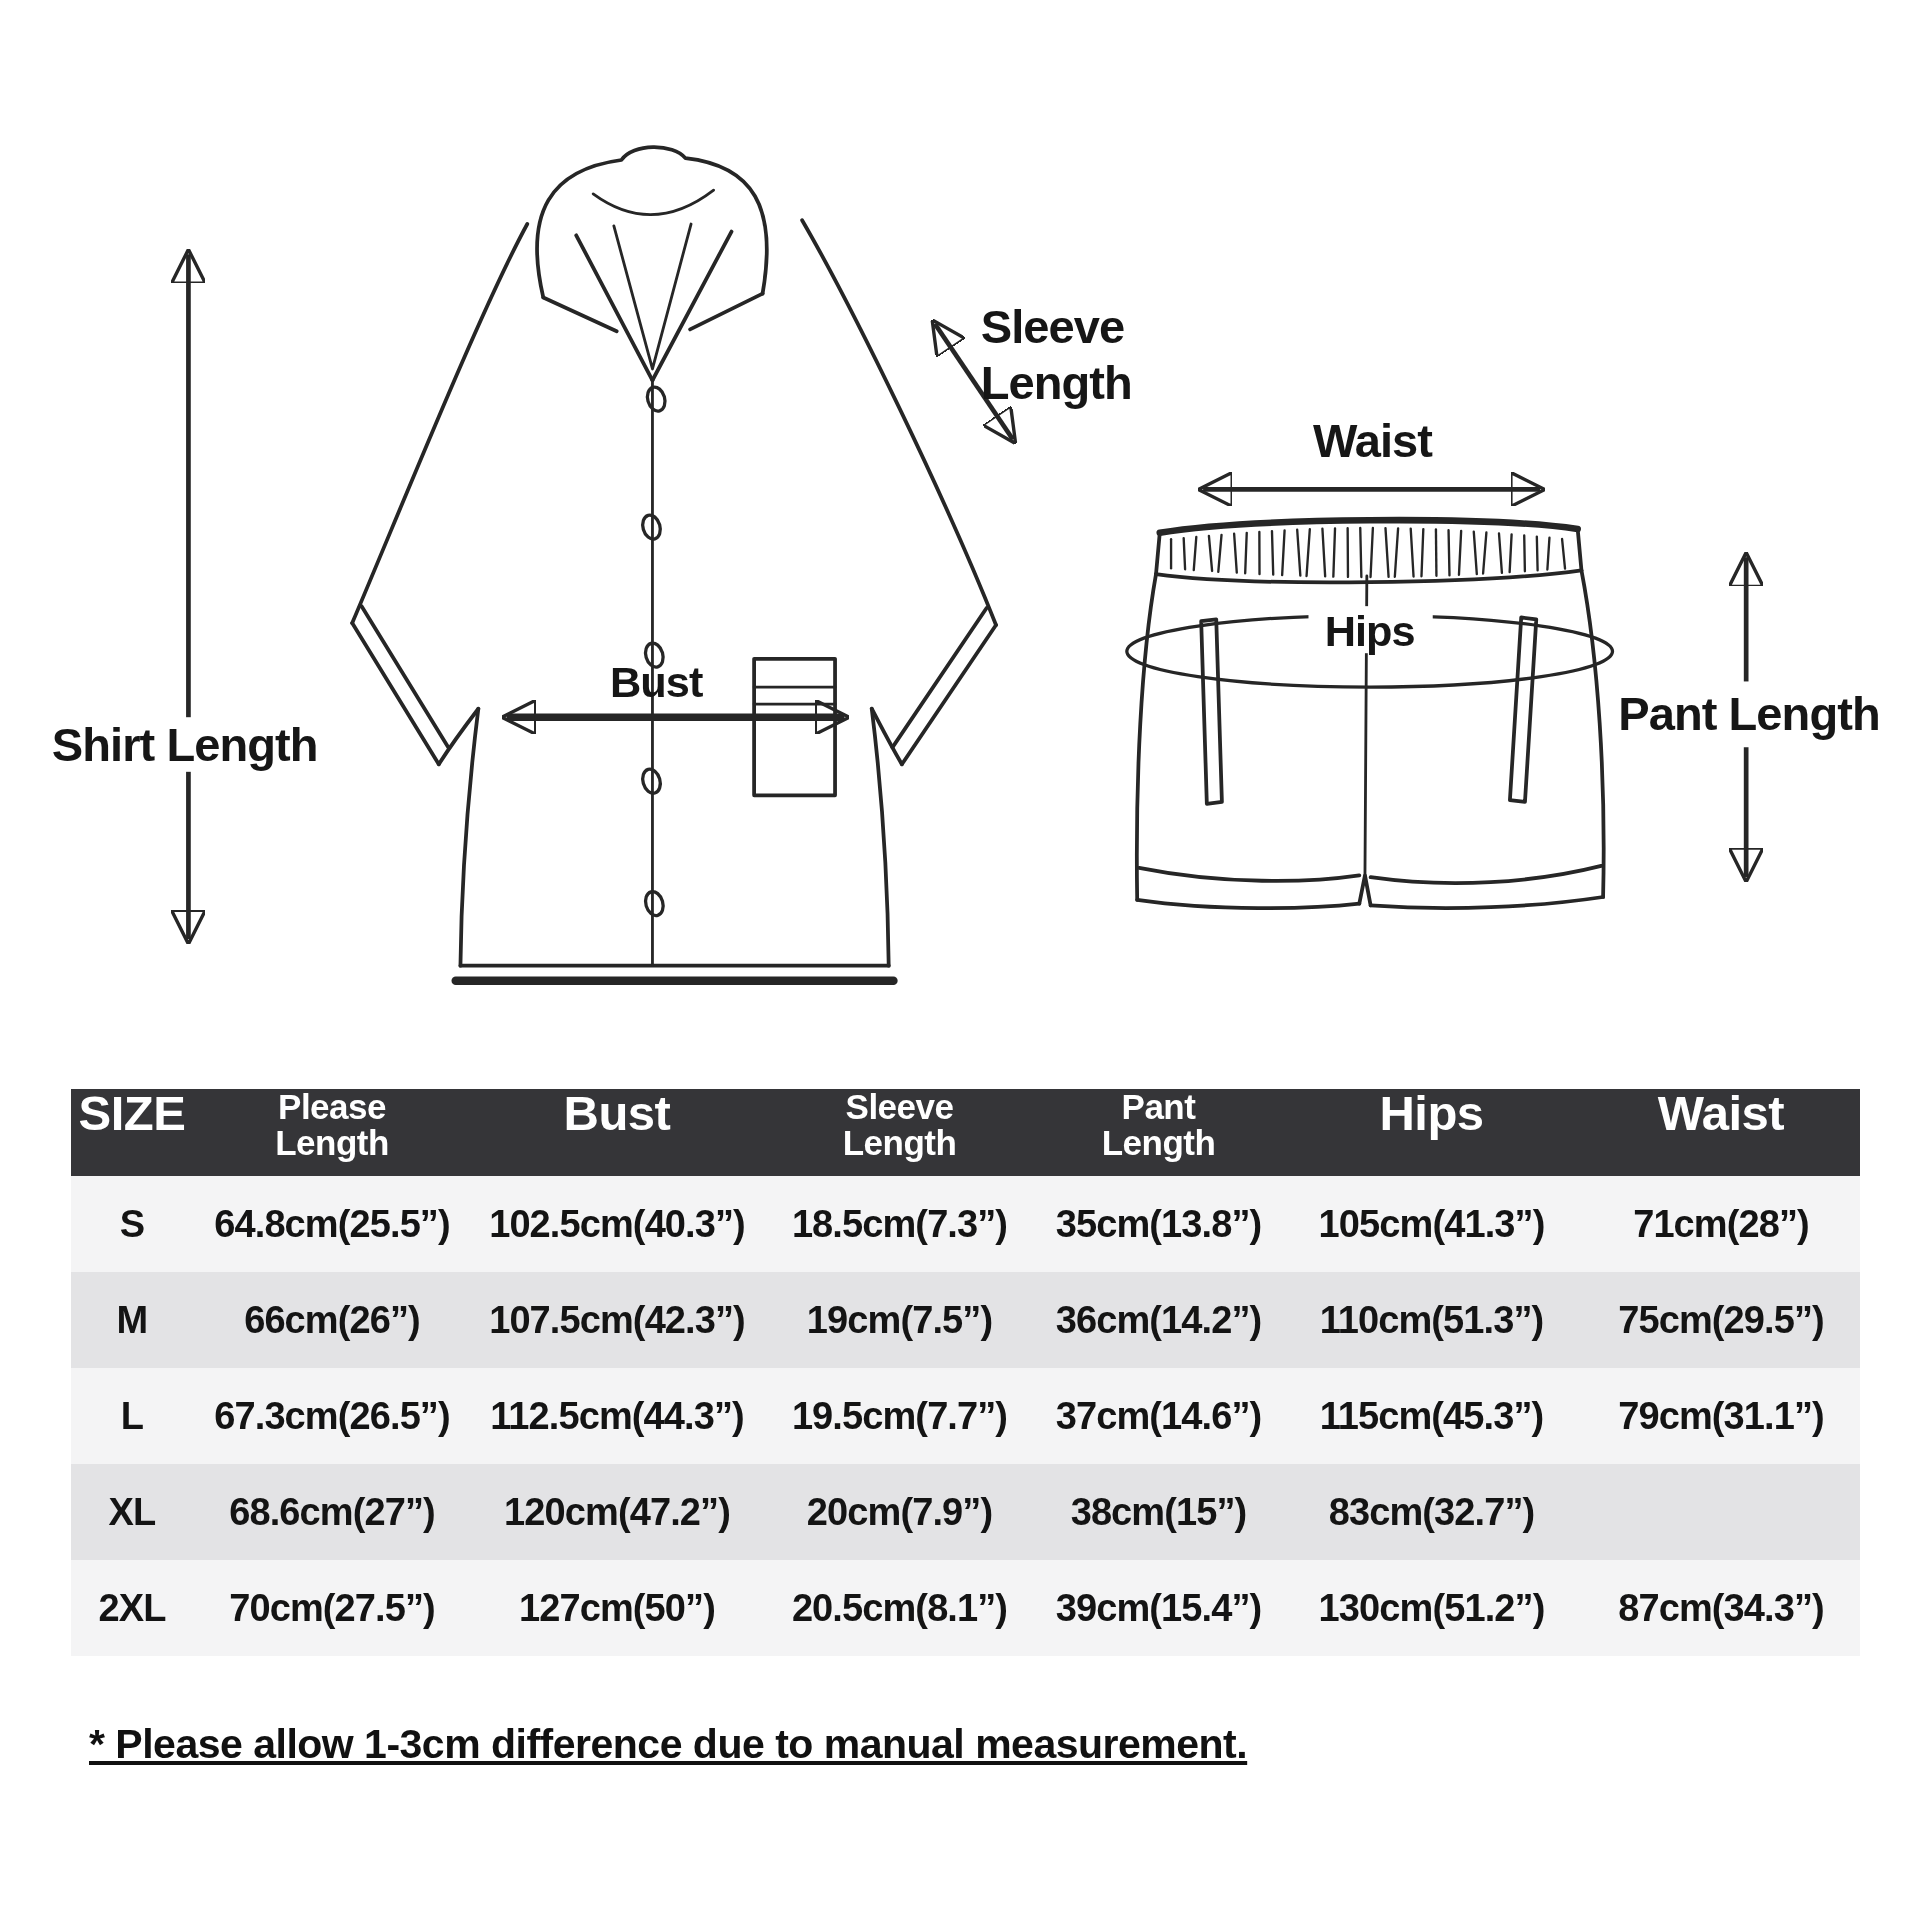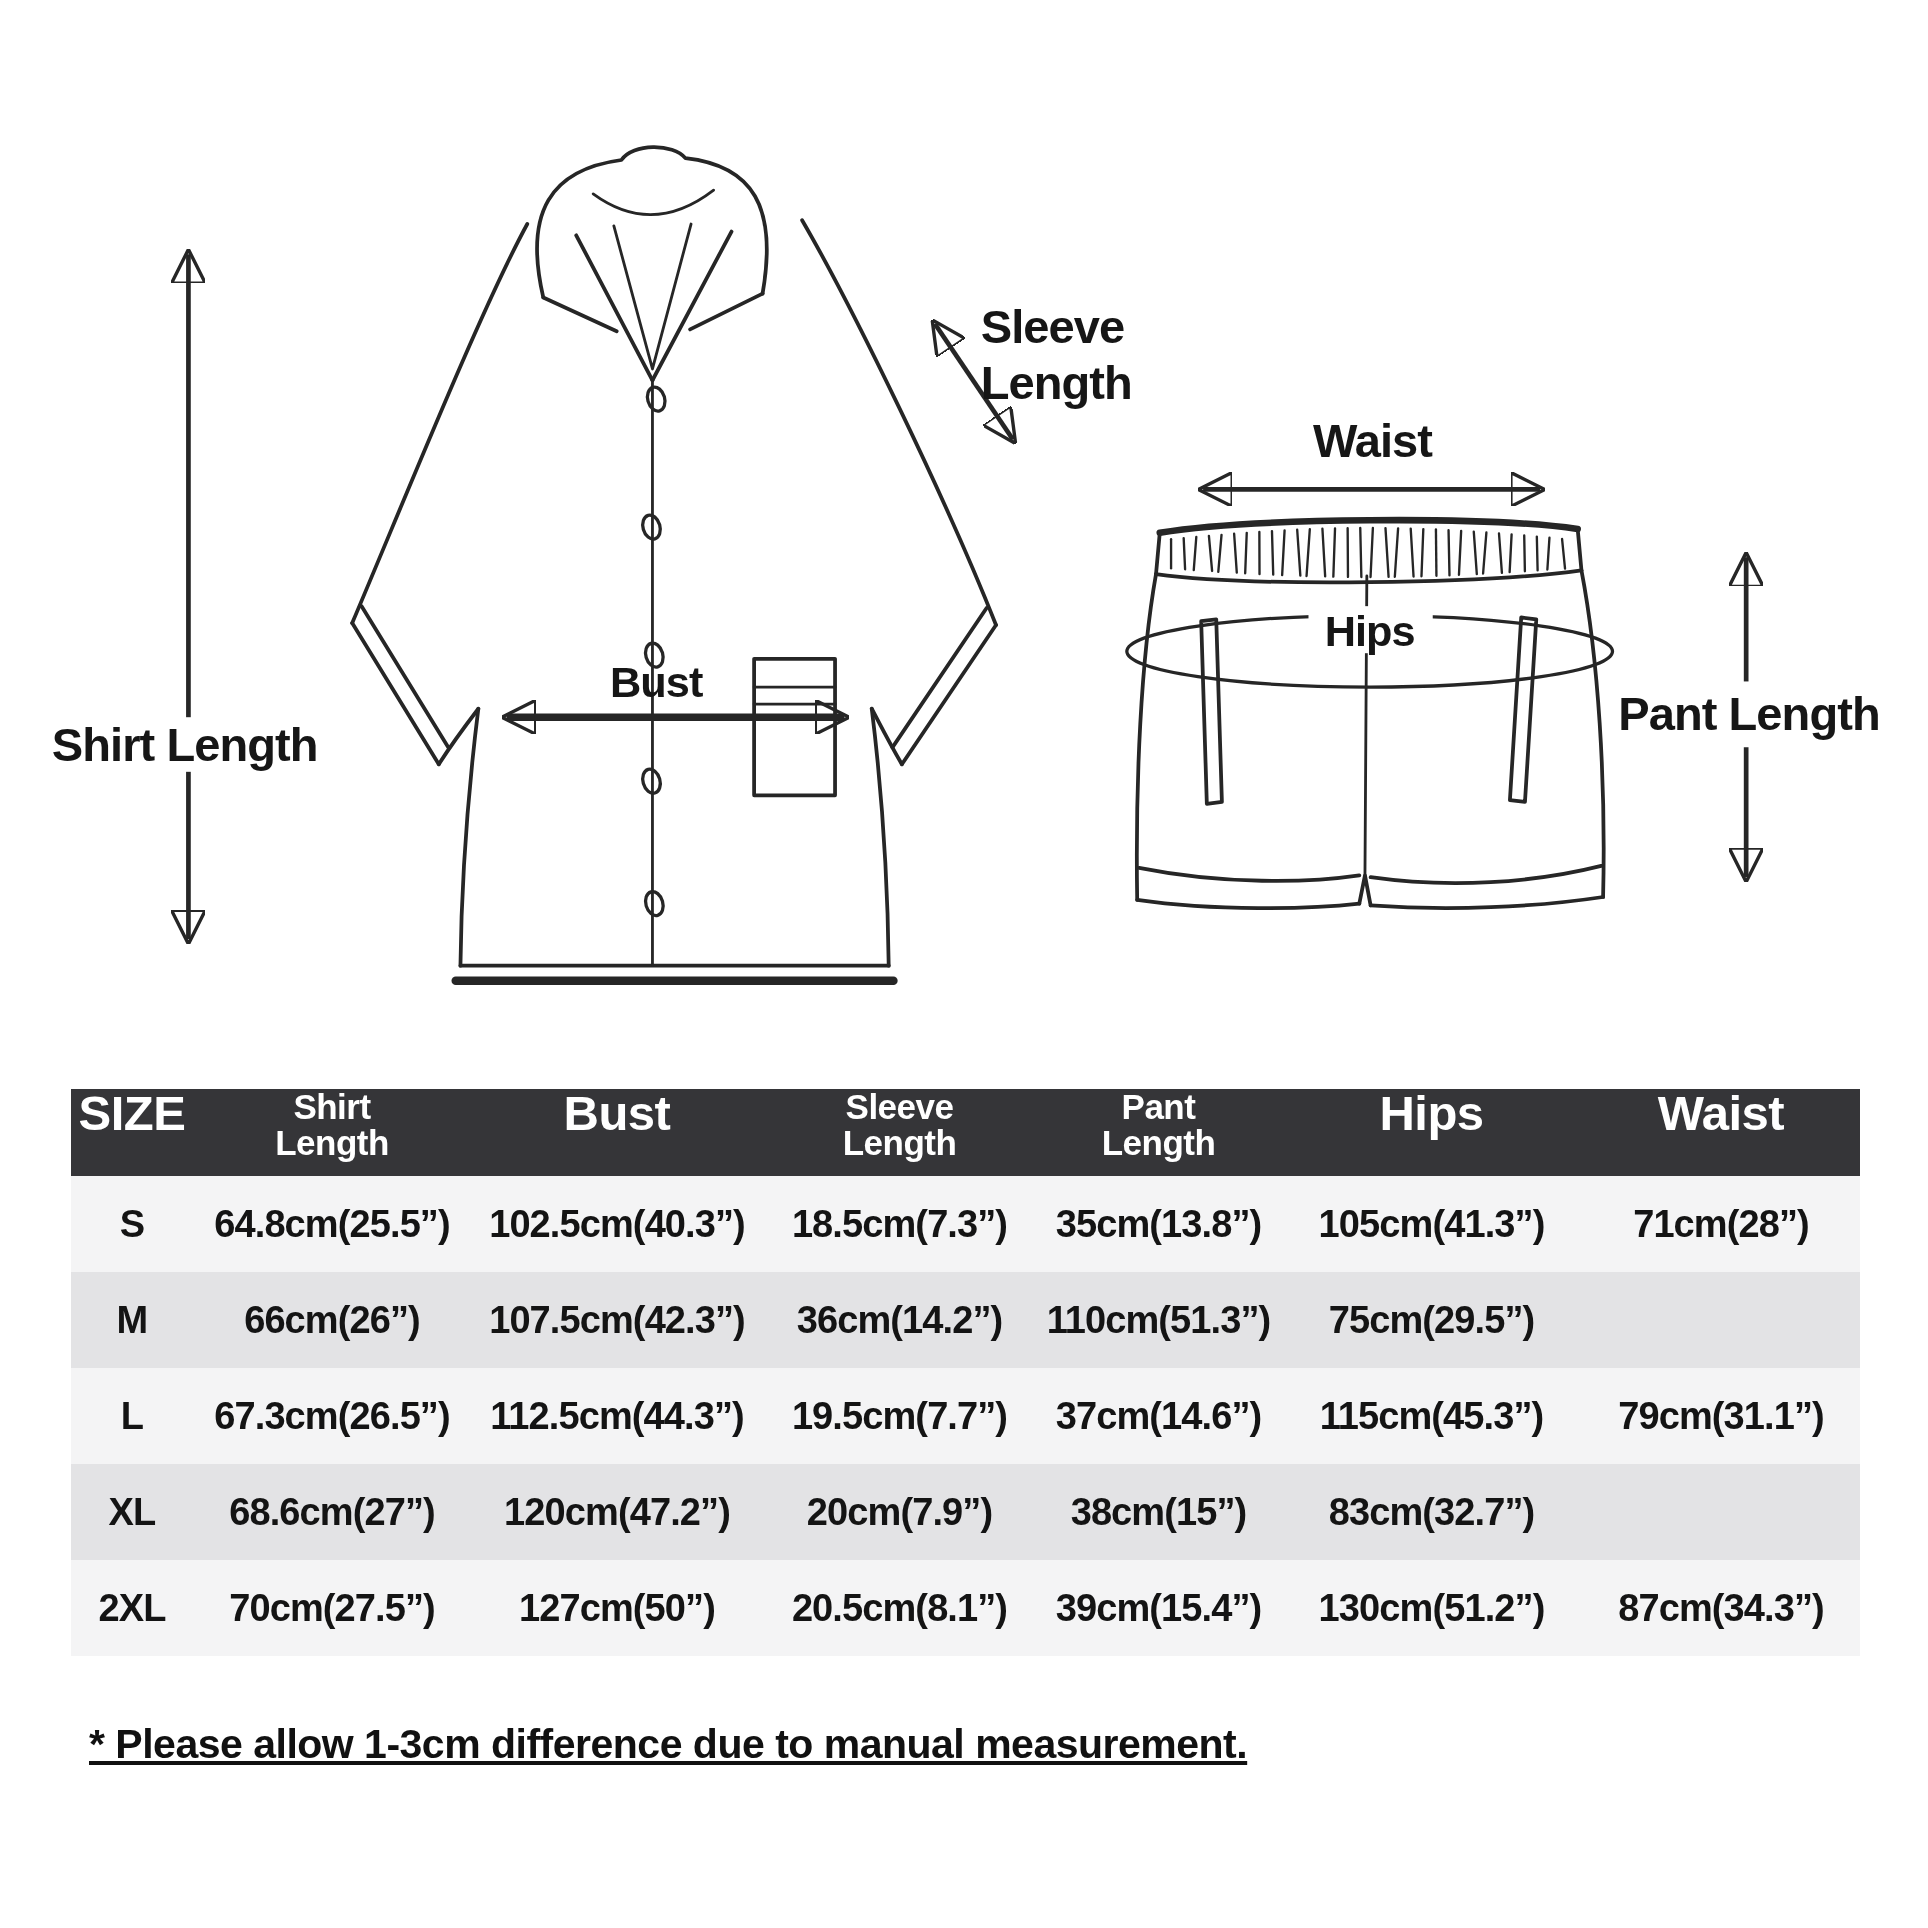--- a/index.html
+++ b/index.html
@@ -153,21 +153,21 @@
       <text class="lbl-big" x="1858" y="776" text-anchor="middle">Pant Length</text>
     </g>
   </svg>
 
   <div class="size-table">
     <div class="trow thead">
       <div class="hcell">
         <span class="l1-big">SIZE</span>
       </div>
       <div class="hcell">
-        <span class="l-sm">Shirt</span>
+        <span class="l-sm">Please</span>
           <span class="l-sm">Length</span>
       </div>
       <div class="hcell">
         <span class="l1-big">Bust</span>
       </div>
       <div class="hcell">
         <span class="l-sm">Sleeve</span>
           <span class="l-sm">Length</span>
       </div>
       <div class="hcell">
@@ -189,20 +189,21 @@
       <div class="dcell">18.5cm(7.3”)</div>
       <div class="dcell">35cm(13.8”)</div>
       <div class="dcell">105cm(41.3”)</div>
       <div class="dcell">71cm(28”)</div>
     </div>
 
     <div class="trow drow dark">
       <div class="dcell">M</div>
       <div class="dcell">66cm(26”)</div>
       <div class="dcell">107.5cm(42.3”)</div>
+      <div class="dcell">19cm(7.5”)</div>
       <div class="dcell">36cm(14.2”)</div>
       <div class="dcell">110cm(51.3”)</div>
       <div class="dcell">75cm(29.5”)</div>
     </div>
 
     <div class="trow drow light">
       <div class="dcell">L</div>
       <div class="dcell">67.3cm(26.5”)</div>
       <div class="dcell">112.5cm(44.3”)</div>
       <div class="dcell">19.5cm(7.7”)</div>

